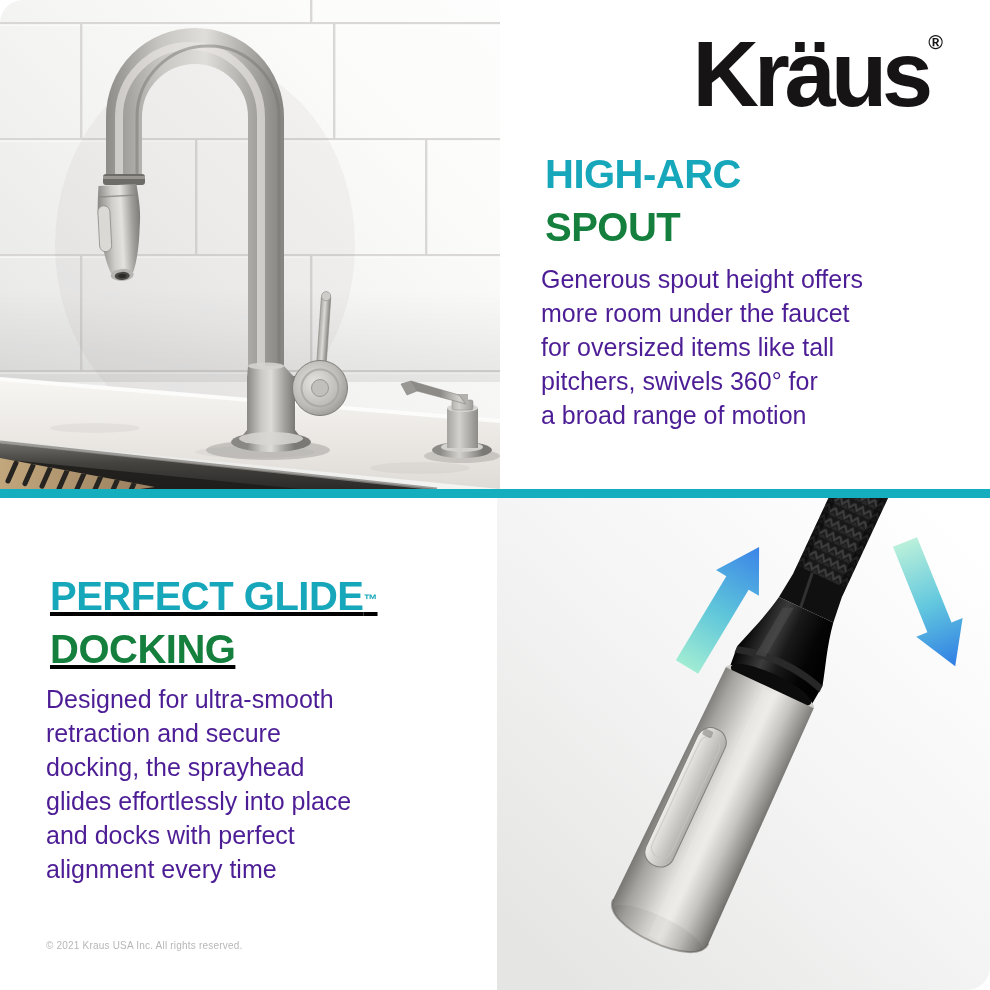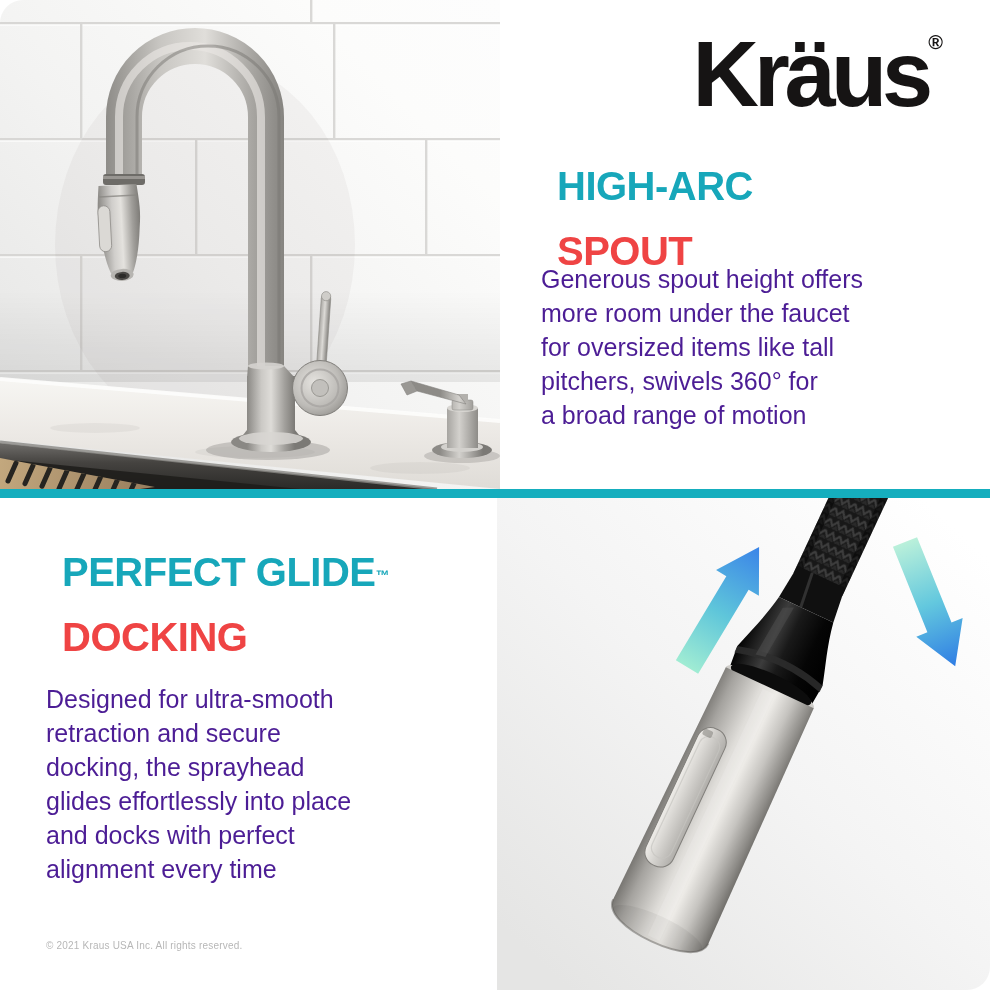--- a/index.html
+++ b/index.html
@@ -7,24 +7,24 @@
           font-family:"Liberation Sans",sans-serif;border-radius:23px;}
   .photo-tl{position:absolute;left:0;top:0;display:block;}
   .photo-br{position:absolute;left:497px;top:498px;display:block;}
   .divider{position:absolute;left:0;top:489px;width:990px;height:9px;background:#15aebe;}
 
   .logo{position:absolute;right:47px;top:28px;font-size:92px;font-weight:700;
         letter-spacing:-5px;color:#161414;line-height:1;white-space:nowrap;}
   .logo .reg{font-size:20px;letter-spacing:0;vertical-align:top;position:relative;top:4px;font-weight:700;}
 
   .h-top{position:absolute;left:541px;top:146px;}
-  .h-bottom{position:absolute;left:46px;top:532px;}
-  .headline{margin:16px;font-size:40px;line-height:49px;font-weight:700;letter-spacing:-0.5px;white-space:nowrap;}
+  .h-bottom{position:absolute;left:46px;top:568px;text-decoration:underline;}
+  .headline{margin:4px;font-size:40px;line-height:49px;font-weight:700;letter-spacing:-0.5px;white-space:nowrap;}
   .teal{color:#17a7ba;}
-  .dark{color:#ef4444;}
+  .dark{color:#15803d;}
   .tm{font-size:14px;letter-spacing:0;vertical-align:top;position:relative;top:3px;font-weight:700;}
 
   .para{margin:0;font-size:25px;line-height:34px;color:#4c1d95;white-space:pre-line;}
   .p1{position:absolute;left:541px;top:262px;width:420px;}
   .p2{position:absolute;left:46px;top:682px;width:430px;}
 
   .copyright{position:absolute;left:46px;top:940px;font-size:10px;color:#b7b7b7;letter-spacing:0.2px;}
 </style>
 </head>
 <body>

